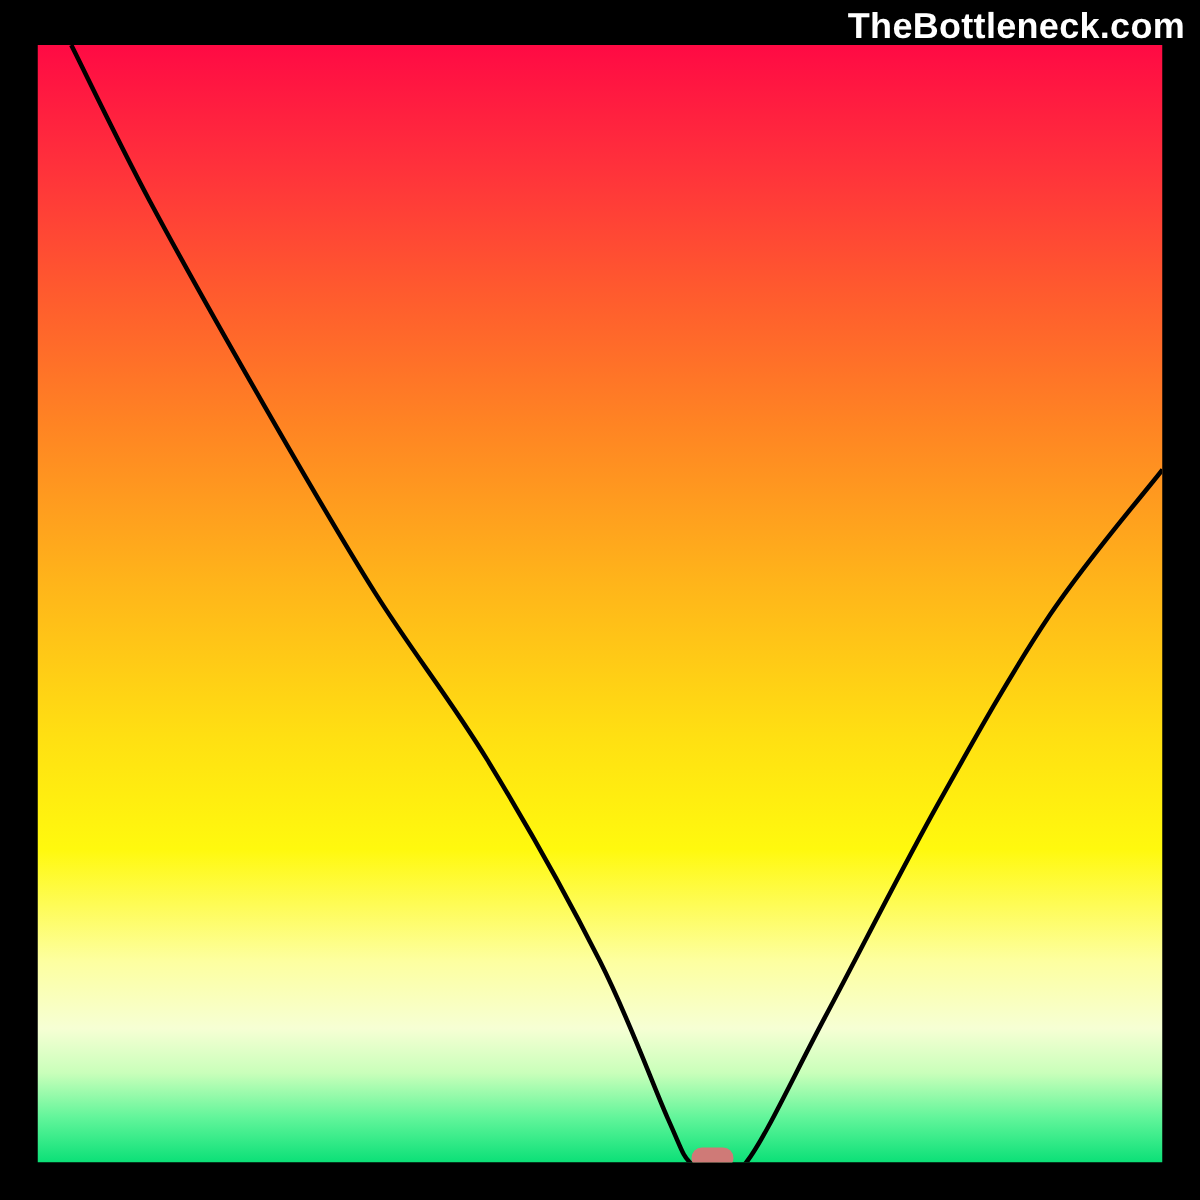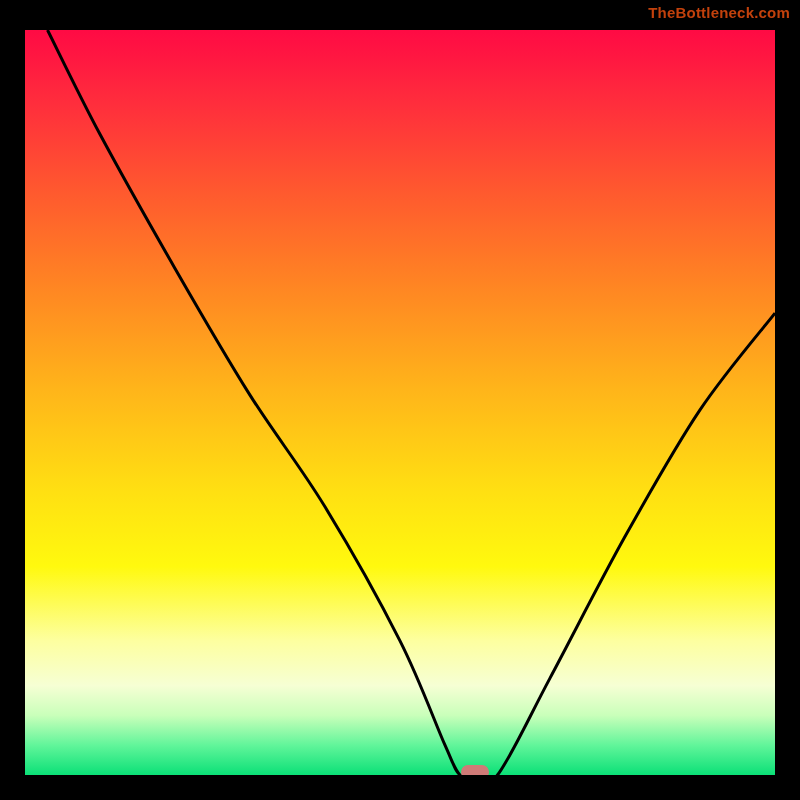--- a/index.html
+++ b/index.html
@@ -14,22 +14,22 @@
   .frame {
     position: relative;
     width: 800px;
     height: 800px;
     background: #000;
   }
   .watermark {
     position: absolute;
     top: 4px;
     right: 10px;
-    color: #c2410c;
-    font-size: 15px;
+    color: #ffffff;
+    font-size: 24px;
     font-weight: 600;
     letter-spacing: 0.2px;
     user-select: none;
   }
   .plot-area {
     position: absolute;
     left: 25px;
     top: 30px;
     width: 750px;
     height: 745px;

